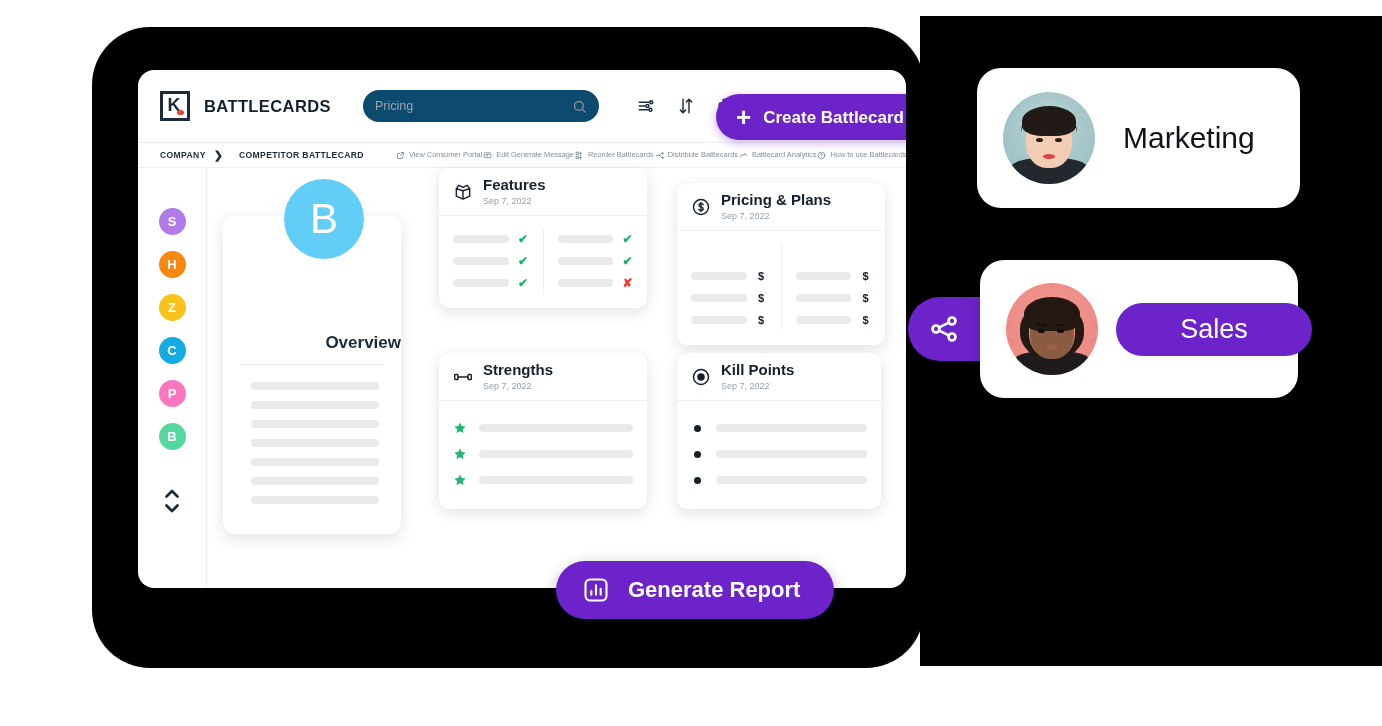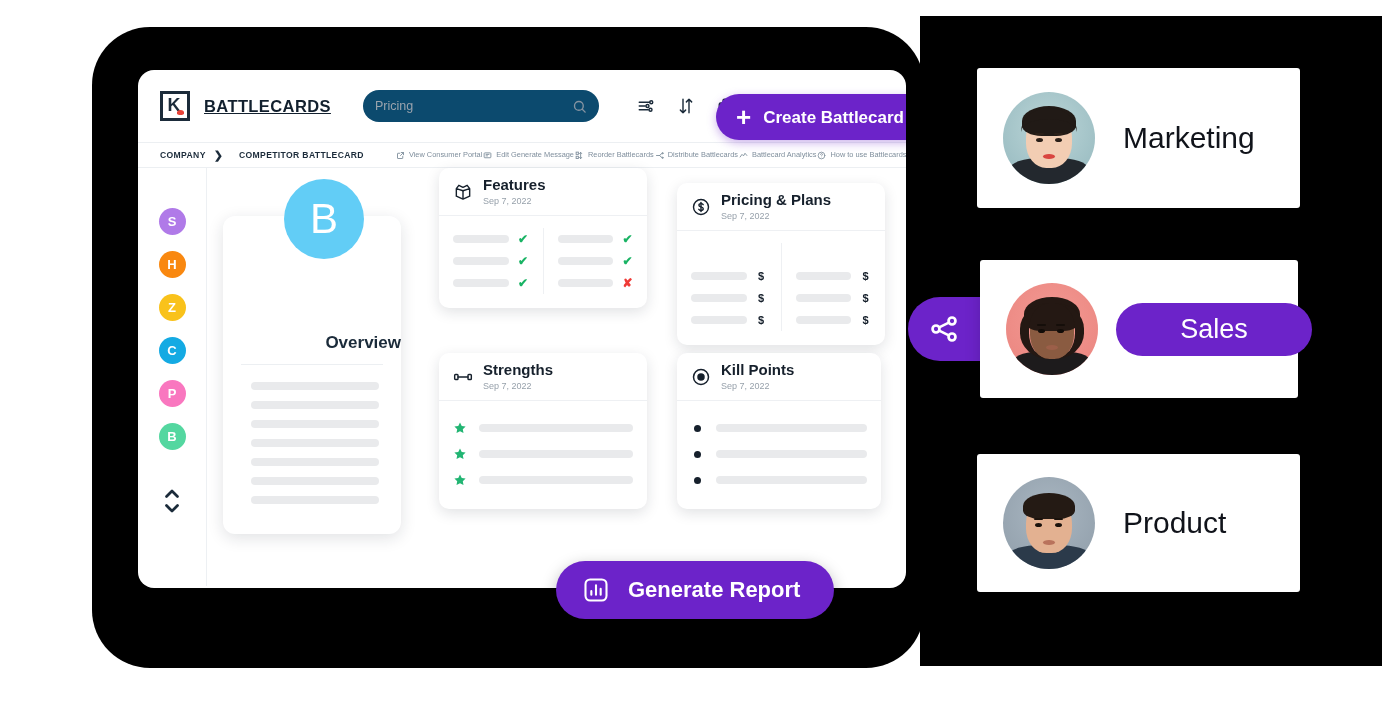--- a/index.html
+++ b/index.html
@@ -47,21 +47,21 @@
     font: 700 18px/1 "Liberation Sans", sans-serif; color: #1b2b3a;
     transform: translate(-1px,-1px);
   }
   .logo-mark .dot {
     position: absolute; right: 3px; bottom: 3px;
     width: 7px; height: 5px; background: #e8443a;
     border-radius: 60% 60% 40% 40%;
   }
   .brand-name {
     font: 700 16.5px/1 "Liberation Sans", sans-serif;
-    letter-spacing: .4px; color: #12202e; white-space: nowrap; text-decoration: underline;
+    letter-spacing: .4px; color: #12202e; white-space: nowrap;
   }
   .search-box {
     width: 236px; height: 32px; margin-left: 18px;
     background: #0c4a6e; border-radius: 16px;
     display: flex; align-items: center; padding: 0 12px;
     position: relative; border: none;
   }
   .search-box input {
     flex: 1; border: 0; outline: 0; background: transparent;
     font: 400 12.5px/1 "Liberation Sans", sans-serif; color: #8d98a4;
@@ -202,21 +202,21 @@
     position: absolute; left: 908px; top: 297px;
     width: 72px; height: 64px; background: #6c23c9;
     border-radius: 32px 0 0 32px;
     display: flex; align-items: center; justify-content: center;
     color: #fff; cursor: pointer;
   }
   .share-badge svg { width: 32px; height: 32px; display: block; }
 
   
   .role-card {
-    position: absolute; background: #fff; border-radius: 3px;
+    position: absolute; background: #fff; border-radius: 24px;
     display: flex; align-items: center; padding-left: 26px; gap: 28px;
     box-shadow: 0 4px 16px rgba(0,0,0,.16);
   }
   .role-photo {
     width: 92px; height: 92px; border-radius: 50%;
     flex: none; overflow: hidden; position: relative;
   }
   .role-label {
     font: 400 30px/1 "Liberation Sans", sans-serif; color: #10131a;
   }
@@ -644,31 +644,14 @@
         <div class="brow" style="left:31px;top:41px;background:#150e0a"></div>
         <div class="brow" style="left:50px;top:41px;background:#150e0a"></div>
         <div class="lip" style="top:62px;background:#9c5f49"></div>
       </div>
     </div>
   </div>
   <div class="sales-pill">
     <span>Sales</span>
   </div>
 
-  <div class="role-card" style="left:977px;top:454px;width:323px;height:138px;">
-    <div class="role-photo">
-      <div class="face">
-        <div class="fbg" style="background:radial-gradient(circle at 50% 40%, #aab7c2, #8e9ca8)"></div>
-        <div class="shoulders" style="width:80px;height:24px;background:#2b3a4a"></div>
-        <div class="neck" style="width:24px;height:26px;background:#d9a684;bottom:20px;border-radius:6px"></div>
-        <div class="head" style="width:46px;height:55px;top:21px;background:#e3b191"></div>
-        <div class="hair" style="width:52px;height:26px;top:16px;background:#241a14;border-radius:50% 50% 34% 34%"></div>
-        <div class="eye" style="left:32px;top:46px;background:#1b120c"></div>
-        <div class="eye" style="left:52px;top:46px;background:#1b120c"></div>
-        <div class="brow" style="left:31px;top:41px;background:#1b120c"></div>
-        <div class="brow" style="left:51px;top:41px;background:#1b120c"></div>
-        <div class="lip" style="top:63px;background:#b9735c"></div>
-      </div>
-    </div>
-    <div class="role-label">Product</div>
-  </div>
 
 </div>
 
 </body></html>

